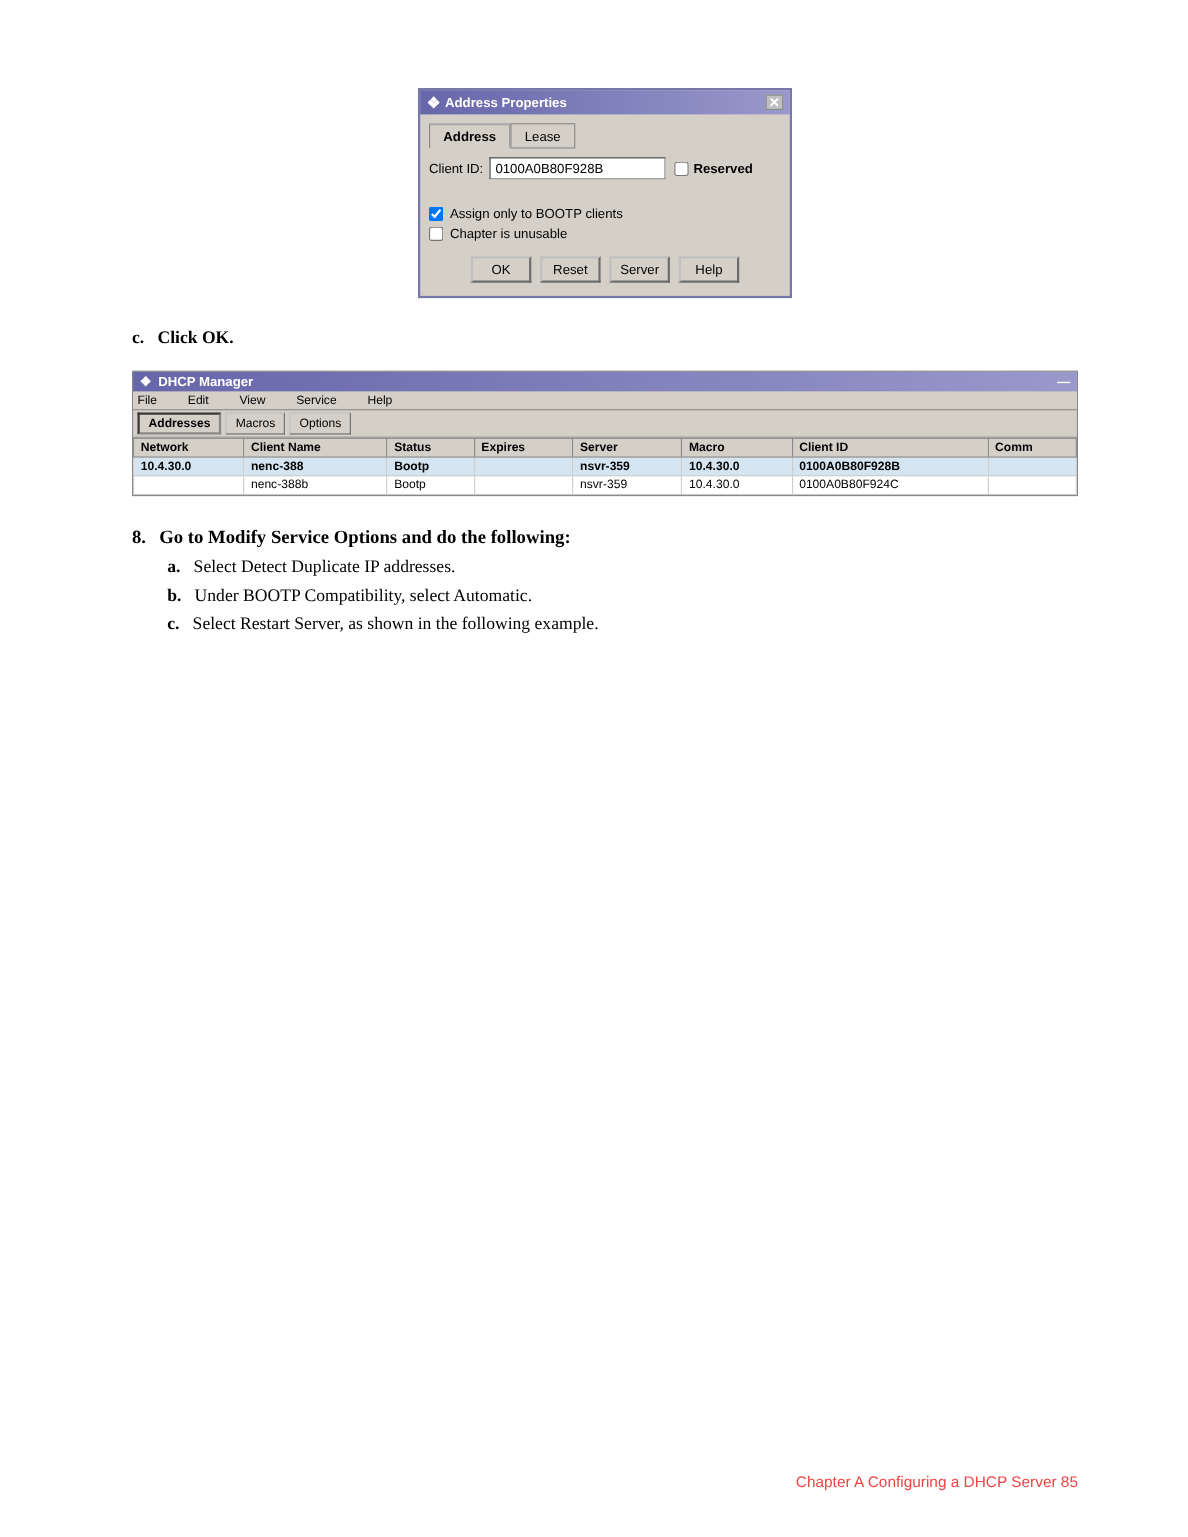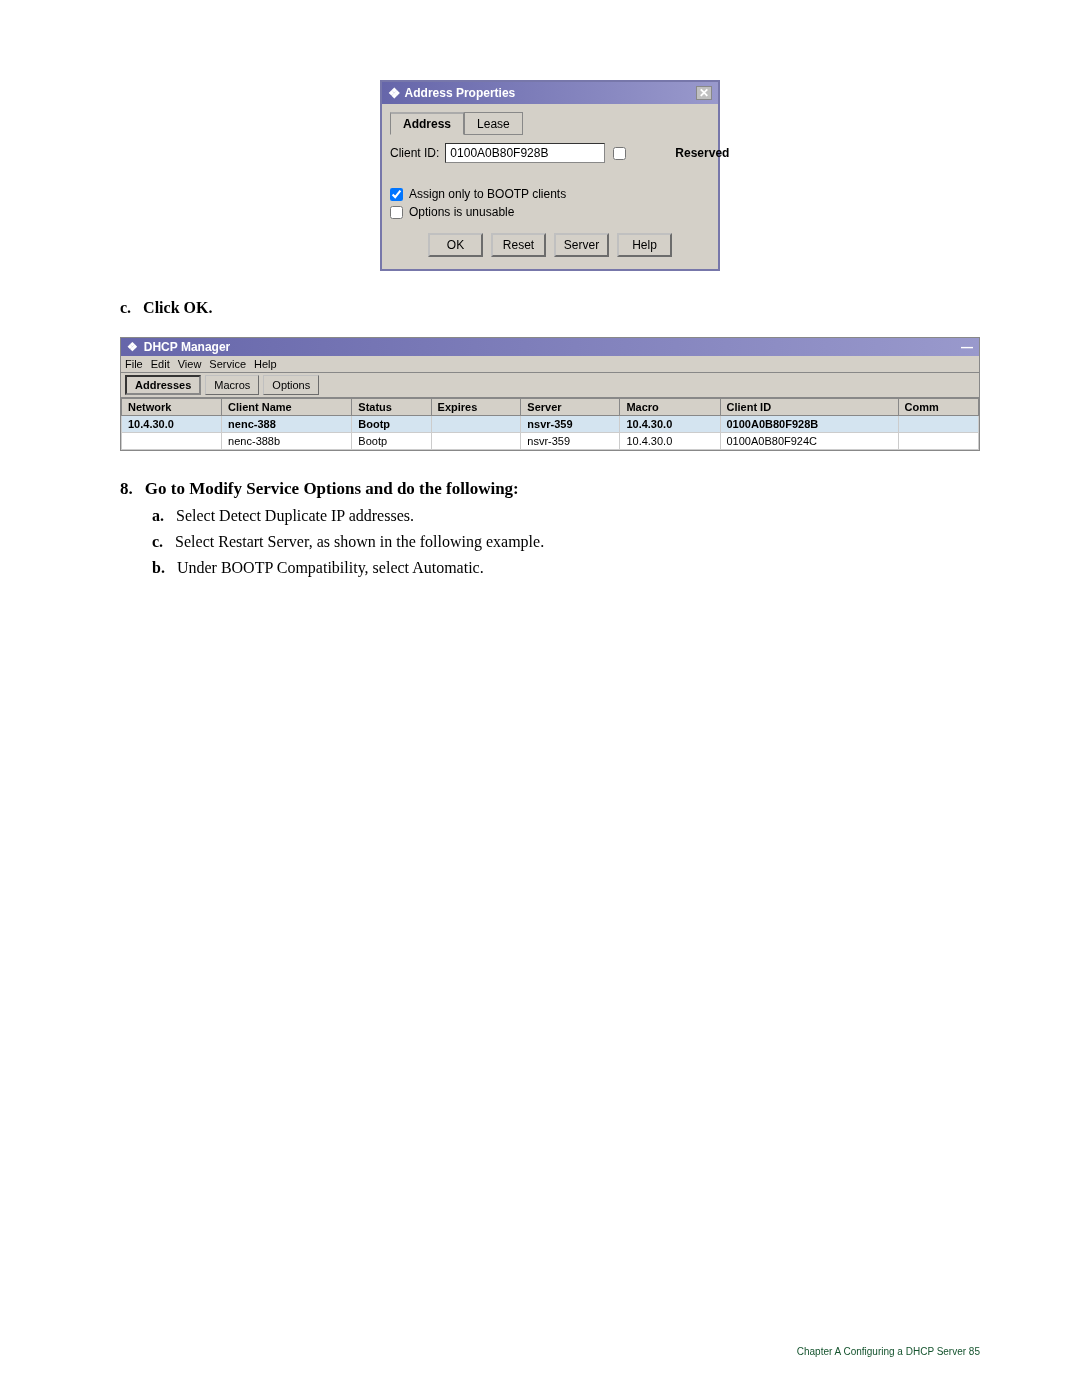--- a/index.html
+++ b/index.html
@@ -110,21 +110,20 @@
       width: 160px;
       font-family: Arial, sans-serif;
     }
 
     .reserved-checkbox {
       display: flex;
       align-items: flex-end;
       margin-left: 8px;
       font-size: 12px;
       white-space: nowrap;
-      gap: 45px;
     }
 
     .lease-policy-box {
       border: 1px solid #888;
       padding: 8px;
       margin-bottom: 8px;
       background: #c8c8c8;
       position: relative;
     }
 
@@ -227,21 +226,21 @@
       font-size: 12px;
       font-weight: bold;
     }
 
     .dhcp-menubar {
       display: flex;
       background: #d4d0c8;
       padding: 2px 4px;
       font-size: 11px;
       border-bottom: 1px solid #888;
-      gap: 8px;
+      gap: 28px;
     }
 
     .menu-item {
       cursor: pointer;
       font-size: 11px;
     }
 
     .dhcp-toolbar {
       display: flex;
       padding: 2px 4px;
@@ -310,22 +309,22 @@
 
     .substep-label {
       font-weight: bold;
     }
 
     
     .page-footer {
       position: absolute;
       bottom: 40px;
       right: 100px;
-      font-size: 10px;
-      color: #14532d;
+      font-size: 14px;
+      color: #ef4444;
     }
 
     .footer-text {
       font-family: Arial, Helvetica, sans-serif;
     }
   </style>
 </head>
 <body>
 
 <div class="page-content">
@@ -357,21 +356,21 @@
           </div>
         </div>
 
 
         <div class="checkbox-row">
           <input type="checkbox" checked="" style="">
           <span>Assign only to BOOTP clients</span>
         </div>
         <div class="checkbox-row">
           <input type="checkbox" style="">
-          <span>Options is unusable</span>
+          <span>Chapter is unusable</span>
         </div>
 
         <div class="dialog-buttons">
           <button class="dialog-btn">OK</button>
           <button class="dialog-btn">Reset</button>
           <button class="dialog-btn">Server</button>
           <button class="dialog-btn">Help</button>
         </div>
       </div>
     </div>
@@ -450,26 +449,26 @@
   <div class="step8-section">
     <div>
       <span class="step8-label">8.</span>
       <span style="font-size:17px;font-weight:bold;margin-left:8px;">Go to Modify Service Options and do the following:</span>
     </div>
     <div class="substep">
       <span class="substep-label">a.</span>
       <span style="margin-left:8px;">Select Detect Duplicate IP addresses.</span>
     </div>
     <div class="substep">
+      <span class="substep-label">b.</span>
+      <span style="margin-left:8px;">Under BOOTP Compatibility, select Automatic.</span>
+    </div>
+    <div class="substep">
       <span class="substep-label">c.</span>
       <span style="margin-left:8px;">Select Restart Server, as shown in the following example.</span>
-    </div>
-    <div class="substep">
-      <span class="substep-label">b.</span>
-      <span style="margin-left:8px;">Under BOOTP Compatibility, select Automatic.</span>
     </div>
   </div>
 
 </div>
 
 <div class="page-footer">
   <span class="footer-text">Chapter A    Configuring a DHCP Server    85</span>
 </div>
 
 </body></html>

